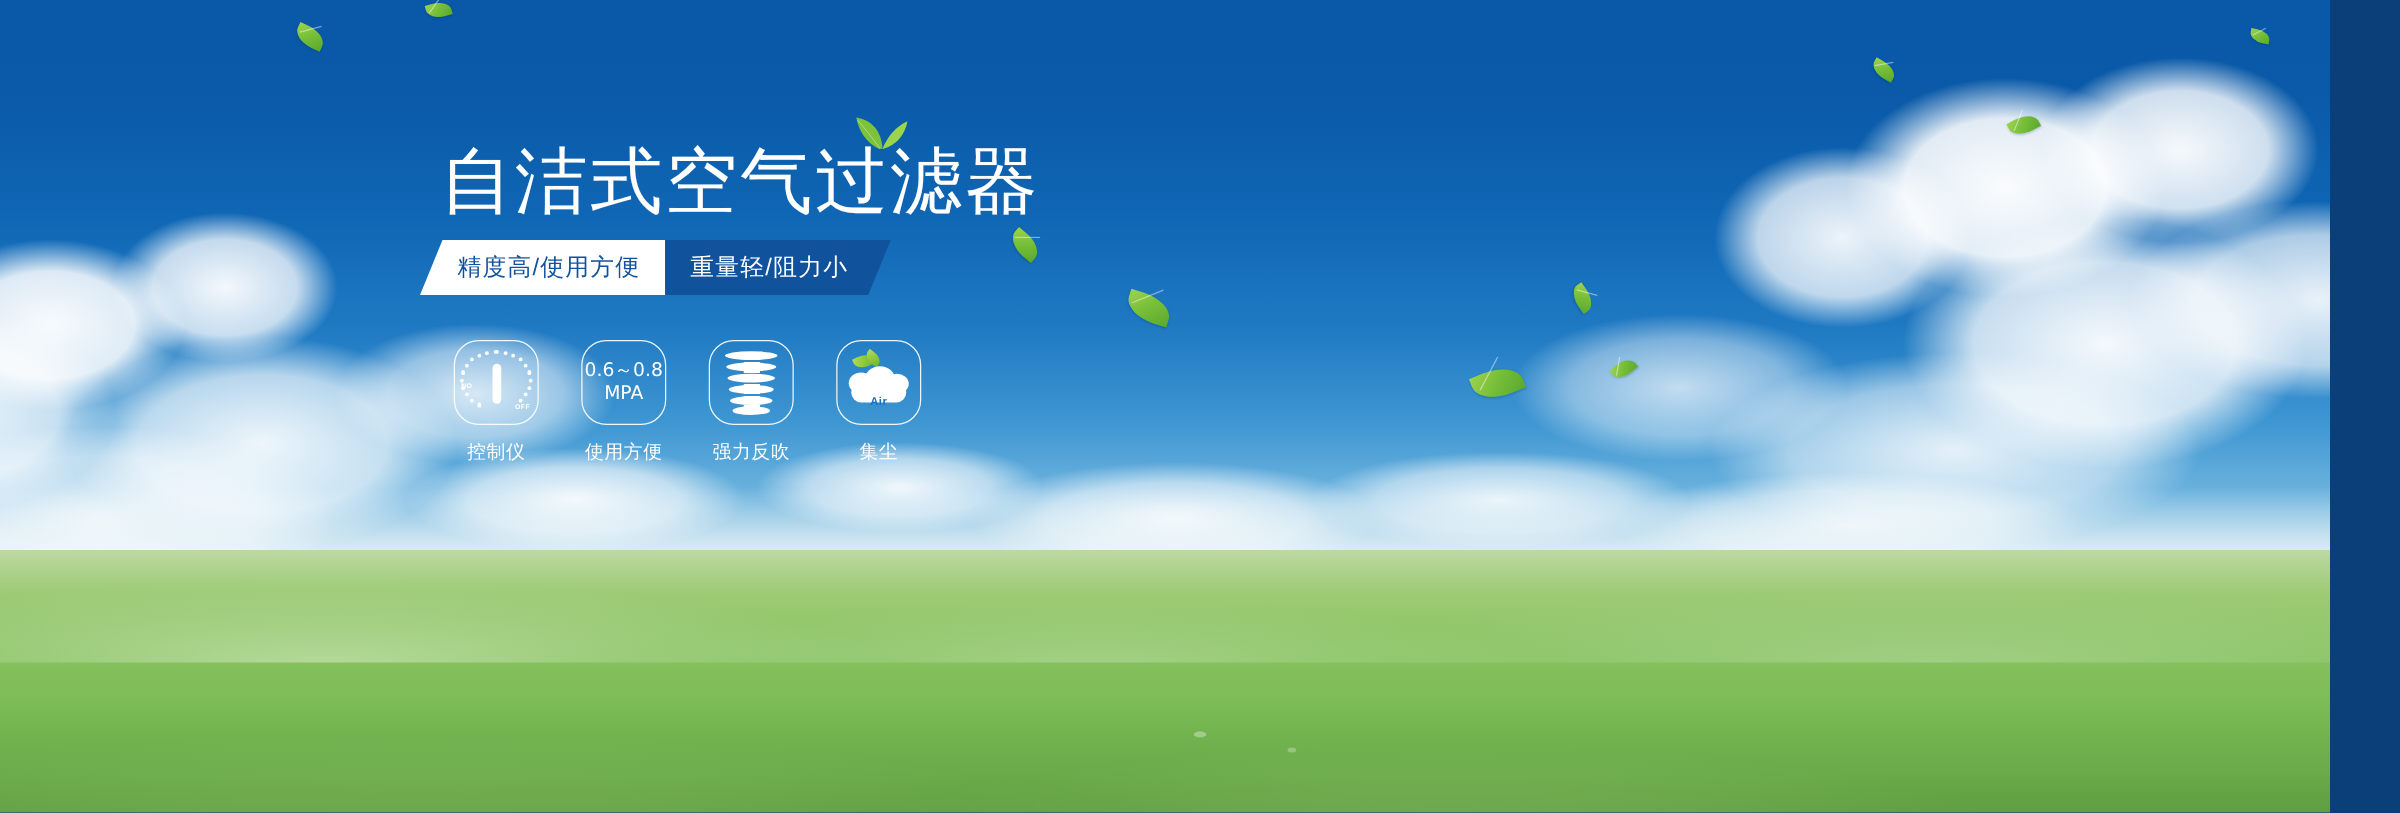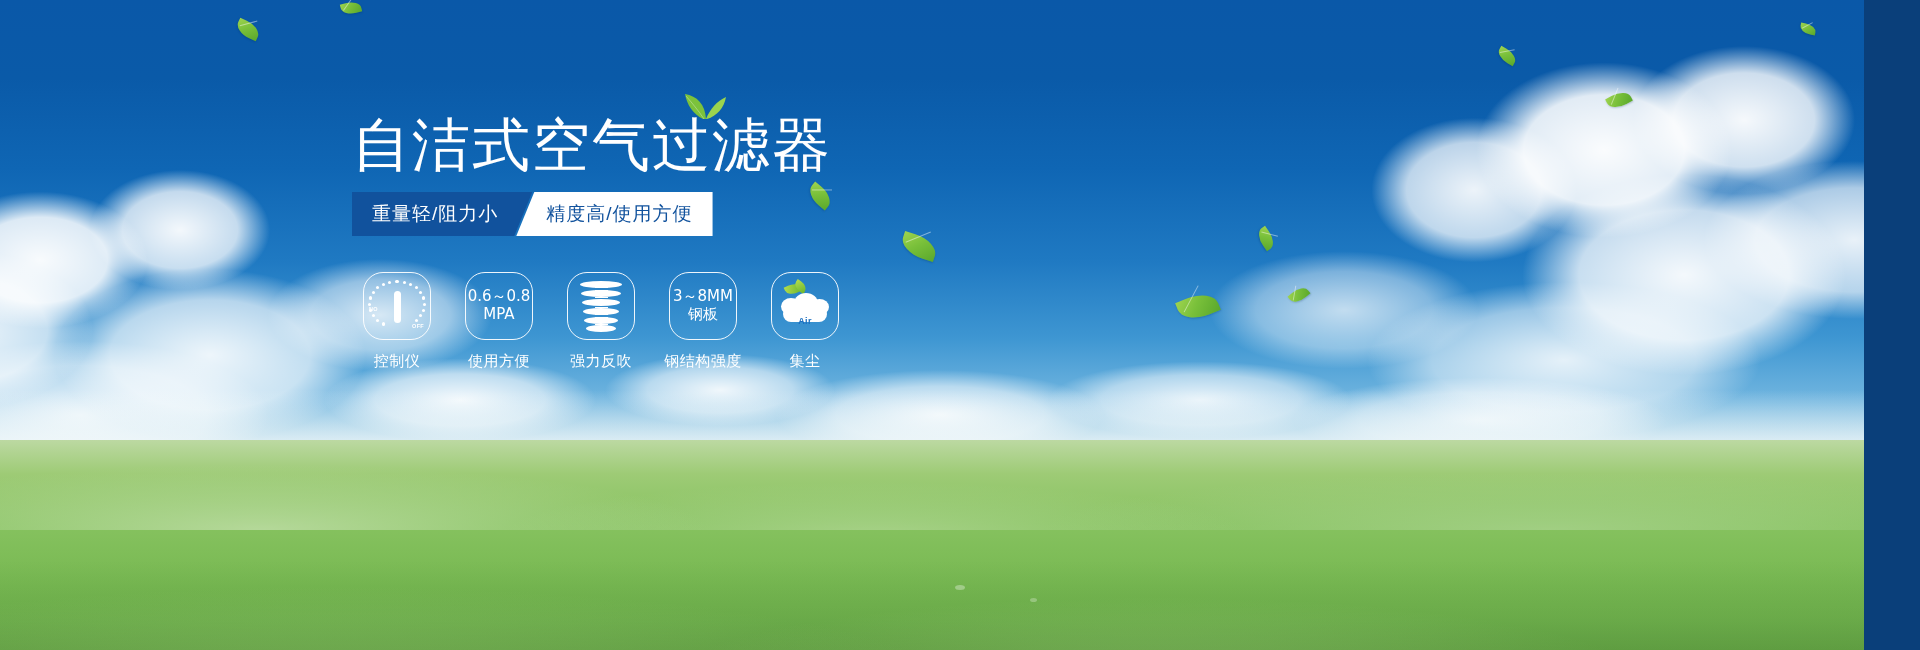--- a/index.html
+++ b/index.html
@@ -191,22 +191,22 @@
 
     <div class="title">自洁式空气过滤器</div>
 
     <svg class="title-leaf" viewBox="0 0 44 28">
       <path d="M20 27 C10 22 4 13 2 2 C14 4 22 12 23 27 Z" fill="#7cc23b"></path>
       <path d="M23 27 C27 17 34 9 43 5 C41 16 34 24 24 27 Z" fill="#9bd44e"></path>
       <path d="M21 27 C15 18 9 11 3 4" stroke="#ffffff" stroke-width=".7" fill="none" opacity=".45"></path>
     </svg>
 
     <div class="tags">
+      <div class="tag tag-light">精度高/使用方便</div>
       <div class="tag tag-dark">重量轻/阻力小</div>
-      <div class="tag tag-light">精度高/使用方便</div>
     </div>
 
     <div class="features">
 
       <div class="feature">
         <div class="fbox">
           <div class="dial">
             <div class="needle"></div>
             <span class="lbl no">NO</span>
             <span class="lbl off">OFF</span>
@@ -253,29 +253,20 @@
             <div class="disc" style="top:11px;width:40px;"></div>
             <div class="disc" style="top:20px;width:38px;"></div>
             <div class="disc" style="top:29px;width:36px;"></div>
             <div class="disc" style="top:38px;width:34px;"></div>
             <div class="disc" style="top:46px;width:30px;"></div>
           </div>
         </div>
         <div class="fcap">强力反吹</div>
       </div>
 
-      <div class="feature">
-        <div class="fbox">
-          <div class="fbox-text">
-            <div>3～8MM</div>
-            <div>钢板</div>
-          </div>
-        </div>
-        <div class="fcap">钢结构强度</div>
-      </div>
 
       <div class="feature">
         <div class="fbox">
           <div class="aircloud">
             <div class="sprout" style="left:7px;top:2px;transform:rotate(-25deg);"></div>
             <div class="sprout" style="left:16px;top:0px;transform:rotate(35deg);width:13px;height:9px;"></div>
             <div class="puff" style="left:3px;top:16px;width:20px;height:17px;"></div>
             <div class="puff" style="left:16px;top:11px;width:24px;height:21px;"></div>
             <div class="puff" style="left:32px;top:17px;width:19px;height:16px;"></div>
             <div class="puff" style="left:5px;top:24px;width:44px;height:16px;border-radius:9px;"></div>

